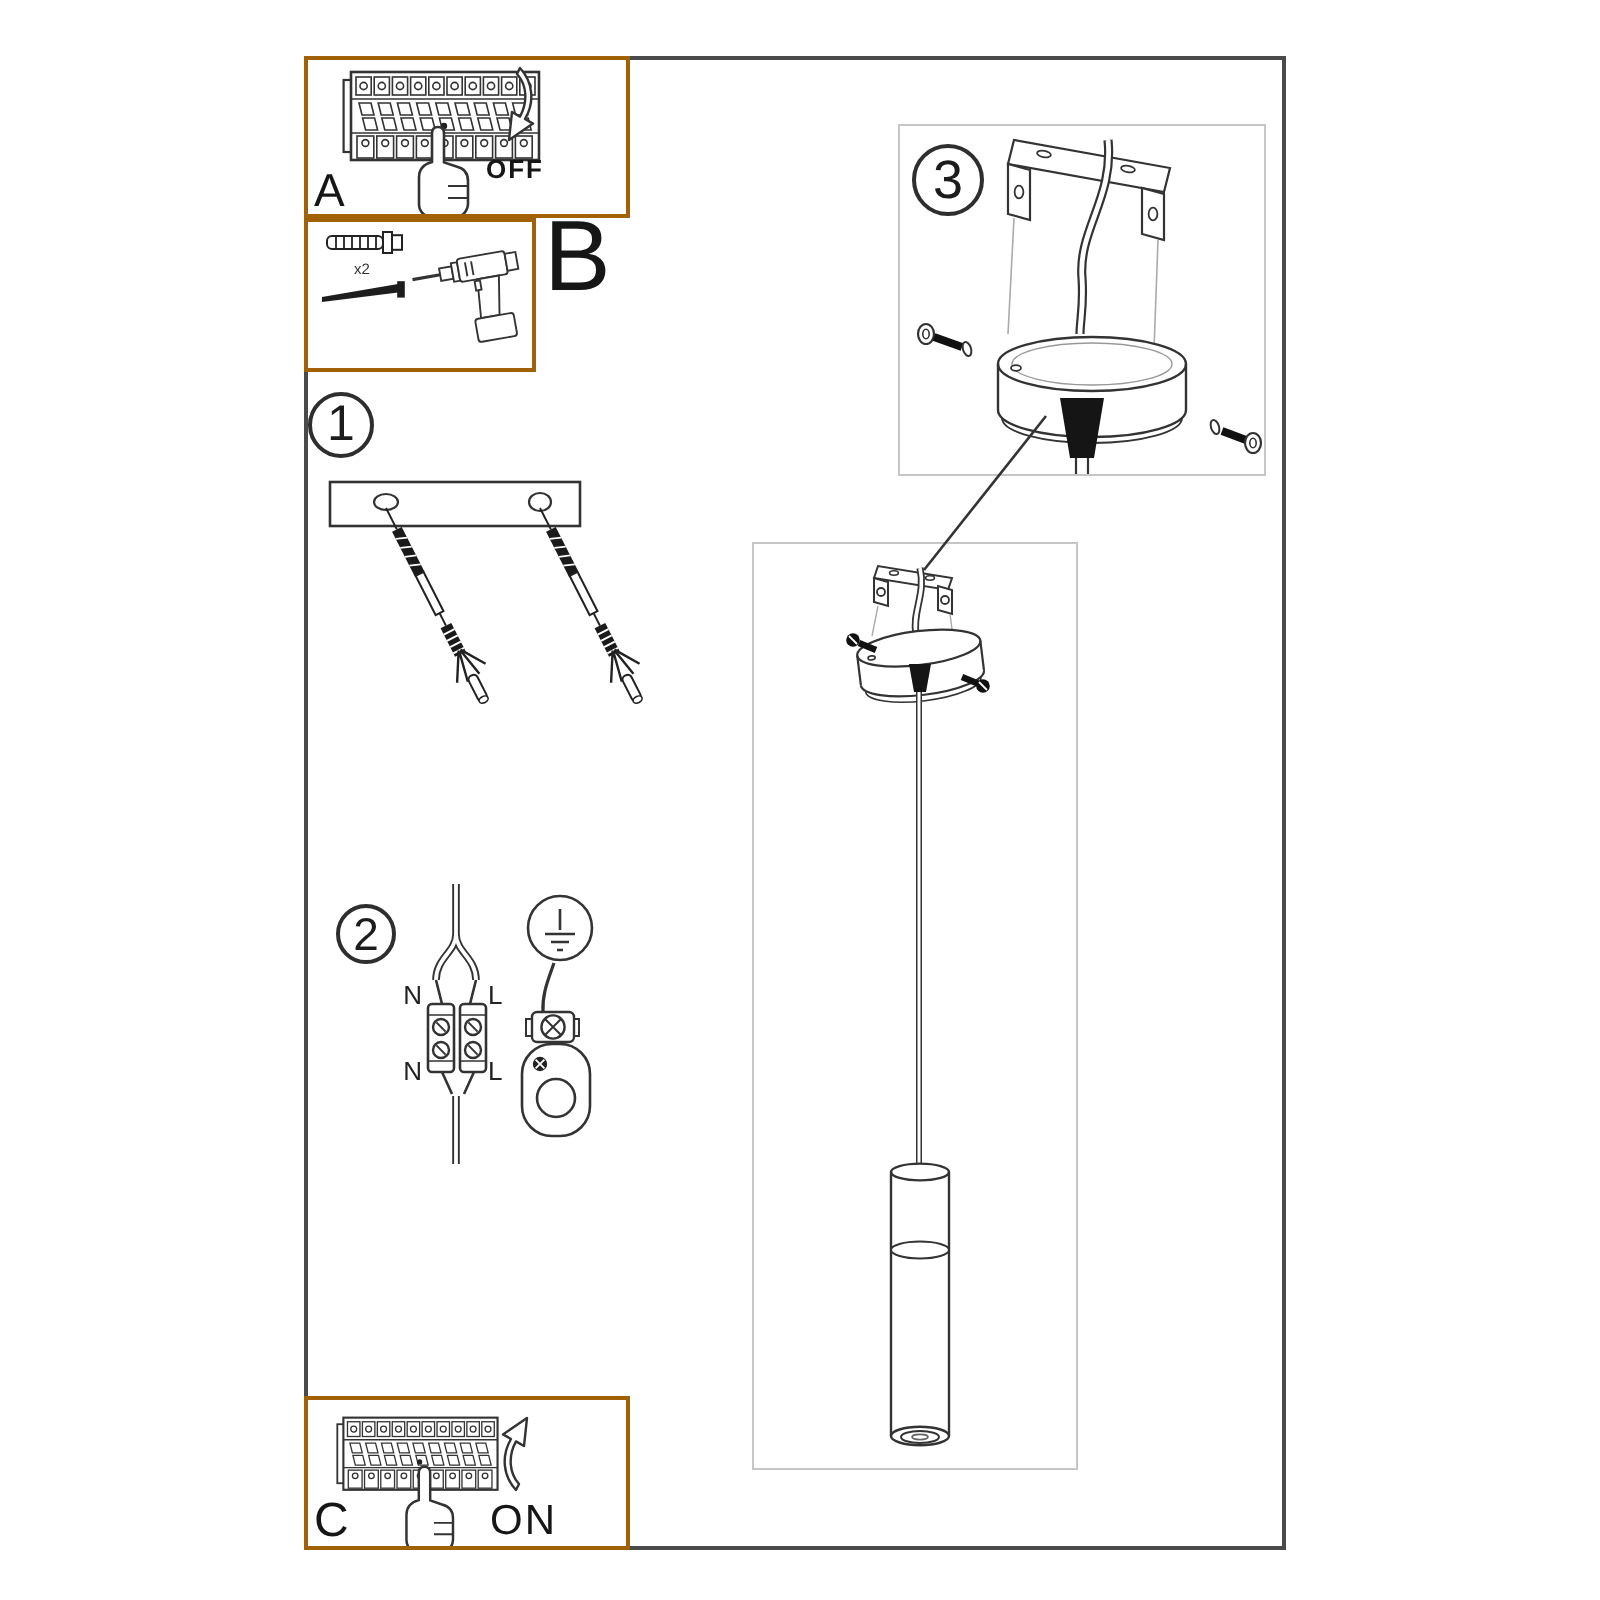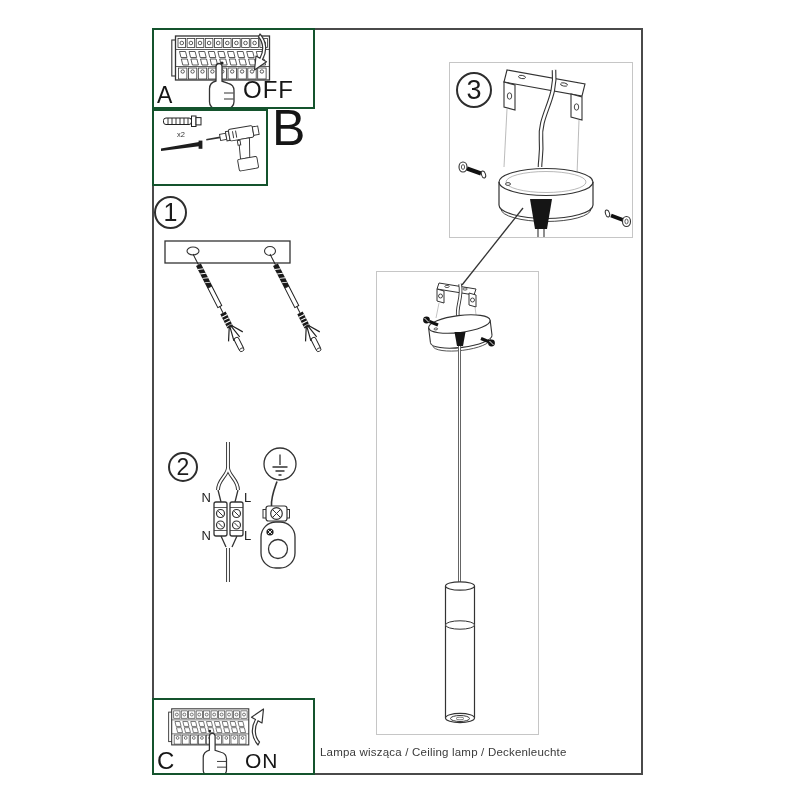--- a/index.html
+++ b/index.html
@@ -1,19 +1,19 @@
 <!DOCTYPE html>
 <html><head>
 <meta charset="utf-8">
 <style>
   html,body{margin:0;padding:0;background:#fff;}
   body{width:800px;height:800px;position:relative;font-family:"Liberation Sans",sans-serif;color:#222;}
   .abs{position:absolute;box-sizing:border-box;}
   .frame{border:2px solid #4a4a4a;background:#fff;}
-  .stepbox{border:2px solid #14532d;background:#fff;}
+  .stepbox{border:2px solid #a16207;background:#fff;}
   .lightbox{border:1px solid #c6c6c6;background:#fff;}
   .circle-num{border:2px solid #2e2e2e;border-radius:50%;display:flex;align-items:center;justify-content:center;background:#fff;color:#1c1c1c;}
   .biglabel{color:#161616;line-height:1;}
   .footer{color:#3a3a3a;font-size:11.5px;line-height:15.5px;letter-spacing:0.2px;}
   svg{display:block;}
   .overlay{pointer-events:none;z-index:10;}
 </style>
 </head>
 <body>
 
@@ -126,21 +126,21 @@
 <div class="abs frame" style="left:152px;top:28px;width:491px;height:747px;"></div>
 
 <div class="abs stepbox" style="left:152px;top:28px;width:163px;height:81px;">
   <svg width="159" height="77" viewBox="0 0 159 77">
     <use href="#g-panel" transform="translate(17,5)"></use>
     <use href="#g-hand" transform="translate(50,32)"></use>
     <use href="#g-arrdown" transform="translate(93,3)"></use>
   </svg>
 </div>
 <div class="abs biglabel" style="left:157px;top:84px;font-size:23px;">A</div>
-<div class="abs biglabel" style="left:243px;top:78px;font-size:24px;letter-spacing:1px;">OFF</div>
+<div class="abs biglabel" style="left:243px;top:78px;font-size:13px;letter-spacing:1px;font-weight:bold;">OFF</div>
 
 <div class="abs stepbox" style="left:152px;top:109px;width:116px;height:77px;">
   <svg width="112" height="73" viewBox="0 0 112 73">
     <use href="#g-plug" transform="translate(8,3)"></use>
     <text x="27" y="26" font-size="7.5" fill="#333" text-anchor="middle">x2</text>
     <use href="#g-screwb" transform="translate(6,28)"></use>
     <use href="#g-drill" transform="translate(52,4) scale(0.78)"></use>
   </svg>
 </div>
 <div class="abs biglabel" style="left:272px;top:103px;font-size:50px;">B</div>
@@ -307,14 +307,13 @@
   <svg width="159" height="73" viewBox="0 0 159 73">
     <use href="#g-panel" transform="translate(14,8) scale(0.82)"></use>
     <use href="#g-hand" transform="translate(44,32) scale(0.95)"></use>
     <use href="#g-arrup" transform="translate(93,6)"></use>
   </svg>
 </div>
 <div class="abs biglabel" style="left:157px;top:749px;font-size:24px;">C</div>
 <div class="abs biglabel" style="left:245px;top:750px;font-size:21px;letter-spacing:1px;">ON</div>
 
 <div class="abs footer" style="left:320px;top:745px;width:320px;">
-  <div>Lampa wisząca / Ceiling lamp / Deckenleuchte</div>
 </div>
 
 </body></html>

